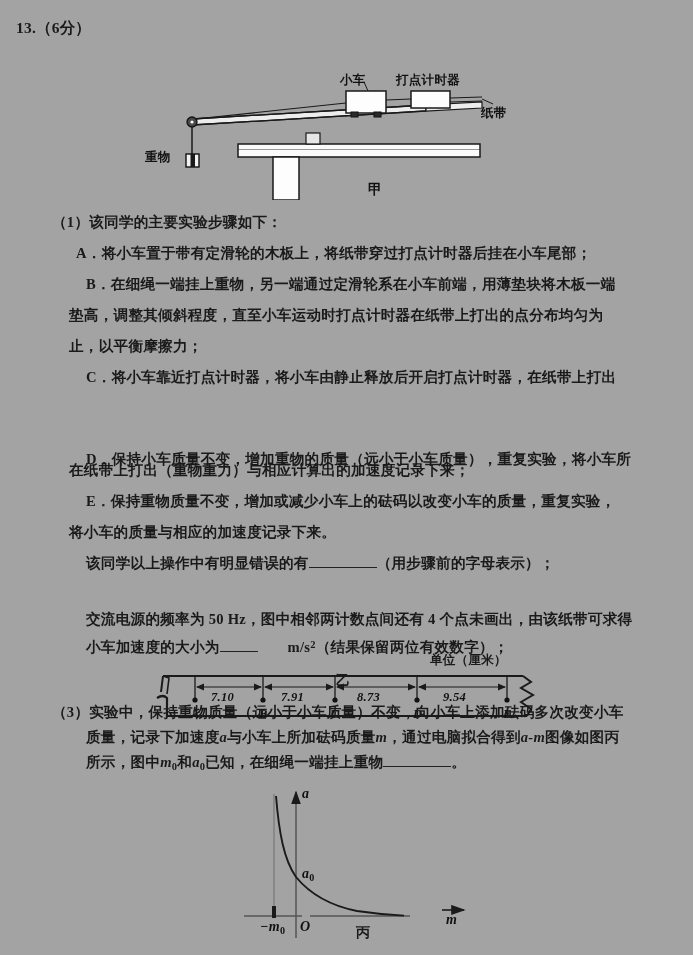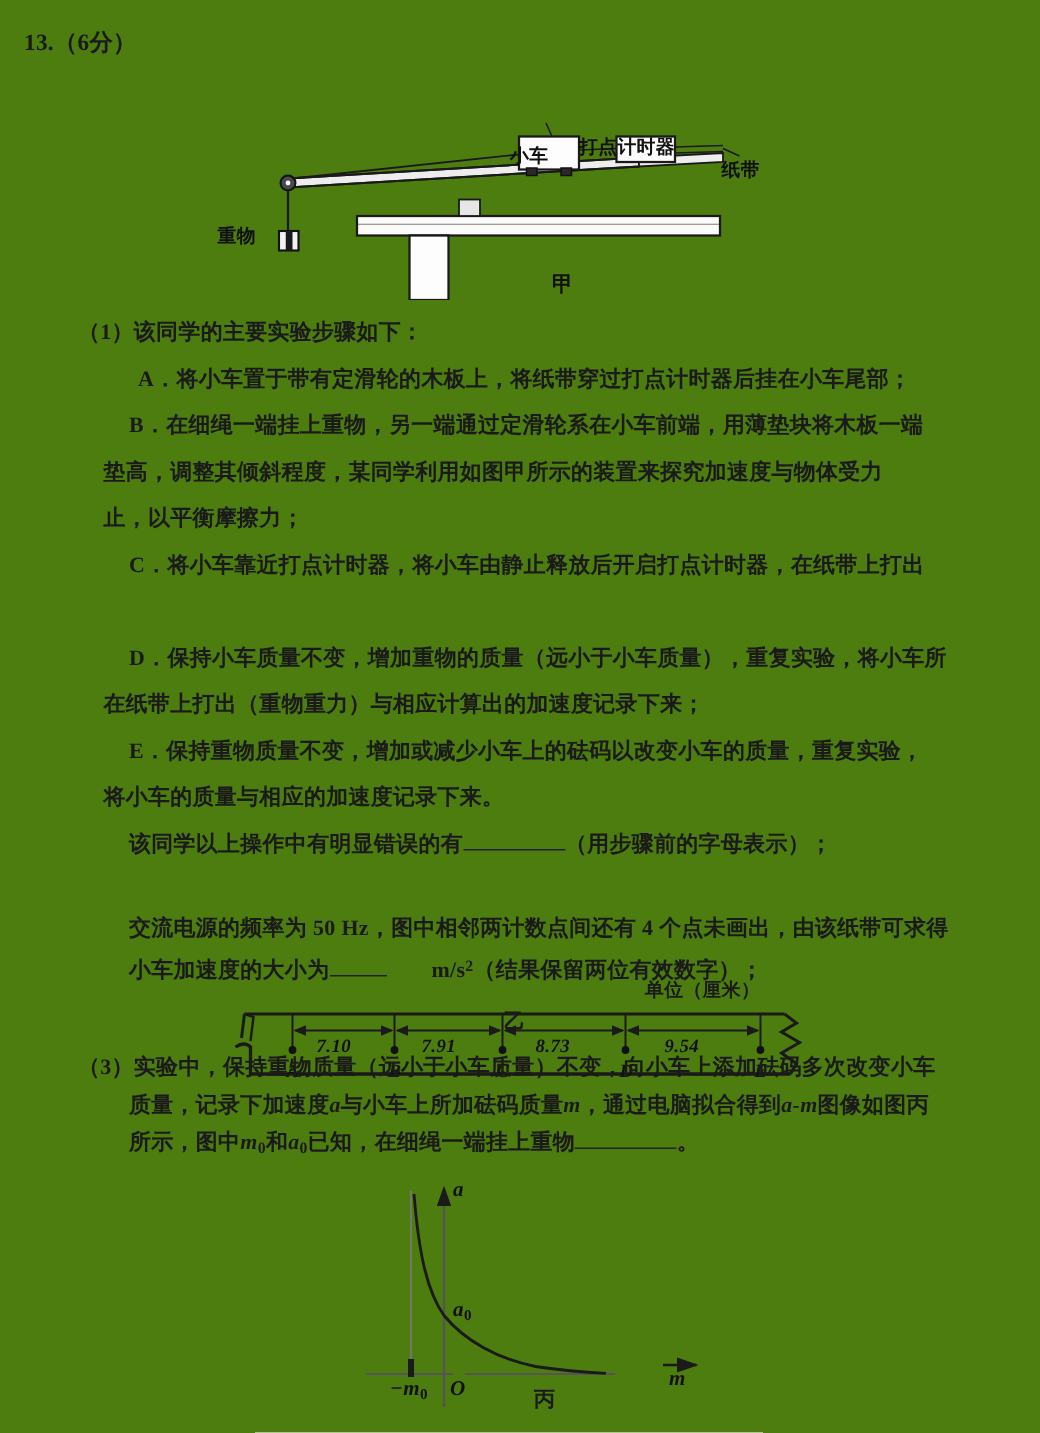--- a/index.html
+++ b/index.html
@@ -12,21 +12,21 @@
     height: 955px;
     position: relative;
     font-family: "Liberation Serif", "DejaVu Serif", serif;
     color: #1a1a1a;
     overflow: hidden;
   }
   .page {
     position: relative;
     width: 693px;
     height: 955px;
-    background: #4d7c0f;
+    background: #a3a3a3;
   }
 
   
   .qnum {
     position: absolute;
     left: 16px;
     top: 18px;
     font-size: 15.5px;
     font-weight: 600;
     letter-spacing: .2px;
@@ -161,46 +161,46 @@
       <rect x="229" y="13" width="39" height="17" fill="#fdfdfd" stroke="#1a1a1a" stroke-width="1.5"></rect>
 
       <line x1="204" y1="22" x2="229" y2="21" stroke="#1a1a1a" stroke-width="1.1"></line>
       <line x1="268" y1="20" x2="300" y2="19" stroke="#1a1a1a" stroke-width="1.1"></line>
       <line x1="268" y1="24" x2="300" y2="23" stroke="#1a1a1a" stroke-width="1.1"></line>
 
       <line x1="186" y1="13" x2="182" y2="4" stroke="#1a1a1a" stroke-width="1"></line>
       <line x1="300" y1="21" x2="311" y2="26" stroke="#1a1a1a" stroke-width="1"></line>
     </svg>
 
-    <div class="figlabel" style="left:158px; top:-6px;margin-top:24px;">小车</div>
-    <div class="figlabel" style="left:204px; top:-6px;margin-top:18px;">打点计时器</div>
+    <div class="figlabel" style="left:158px; top:-6px;">小车</div>
+    <div class="figlabel" style="left:214px; top:-6px;">打点计时器</div>
     <div class="figlabel" style="left:299px; top:27px;">纸带</div>
     <div class="figlabel" style="left:-37px; top:71px;">重物</div>
     <div class="figlabel" style="left:186px; top:103px; font-size:14px;">甲</div>
   </div>
 
   <div class="blk" style="left:52px; top:207px;">
     <span>（1）</span><span>该同学的主要实验步骤如下：</span>
   </div>
 
-  <div class="blk" style="left:92px; top:238px;">
+  <div class="blk" style="left:76px; top:238px;">
     <span>A．</span><span>将小车置于带有定滑轮的木板上，将纸带穿过打点计时器后挂在小车尾部；</span>
   </div>
 
   <div class="blk" style="left:86px; top:269px;">
     <span>B．</span><span>在细绳一端挂上重物，另一端通过定滑轮系在小车前端，用薄垫块将木板一端</span>
   </div>
-  <div class="blk" style="left:69px; top:300px;">垫高，调整其倾斜程度，某同学利用如图甲所示的装置来探究加速度与物体受力</div>
+  <div class="blk" style="left:69px; top:300px;">垫高，调整其倾斜程度，直至小车运动时打点计时器在纸带上打出的点分布均匀为</div>
   <div class="blk" style="left:69px; top:331px;">止，以平衡摩擦力；</div>
 
   <div class="blk" style="left:86px; top:362px;">
     <span>C．</span><span>将小车靠近打点计时器，将小车由静止释放后开启打点计时器，在纸带上打出</span>
   </div>
 
-  <div class="blk" style="left:86px; top:424px;text-align:center;">
+  <div class="blk" style="left:86px; top:444px;text-align:center;">
     <span>D．</span><span>保持小车质量不变，增加重物的质量（远小于小车质量），重复实验，将小车所</span>
   </div>
   <div class="blk" style="left:69px; top:455px;">在纸带上打出（重物重力）与相应计算出的加速度记录下来；</div>
 
   <div class="blk" style="left:86px; top:486px;">
     <span>E．</span><span>保持重物质量不变，增加或减少小车上的砝码以改变小车的质量，重复实验，</span>
   </div>
   <div class="blk" style="left:69px; top:517px;">将小车的质量与相应的加速度记录下来。</div>
 
   <div class="blk" style="left:86px; top:548px;">

